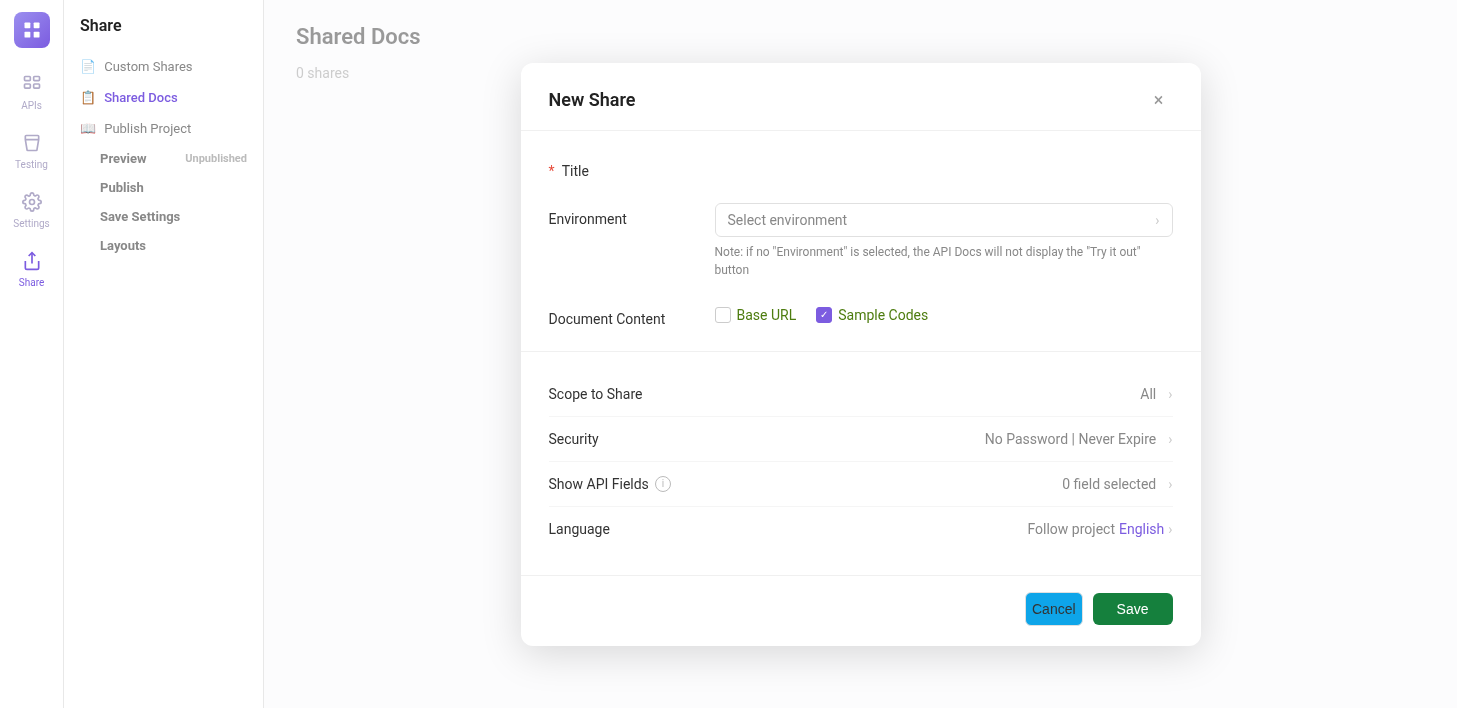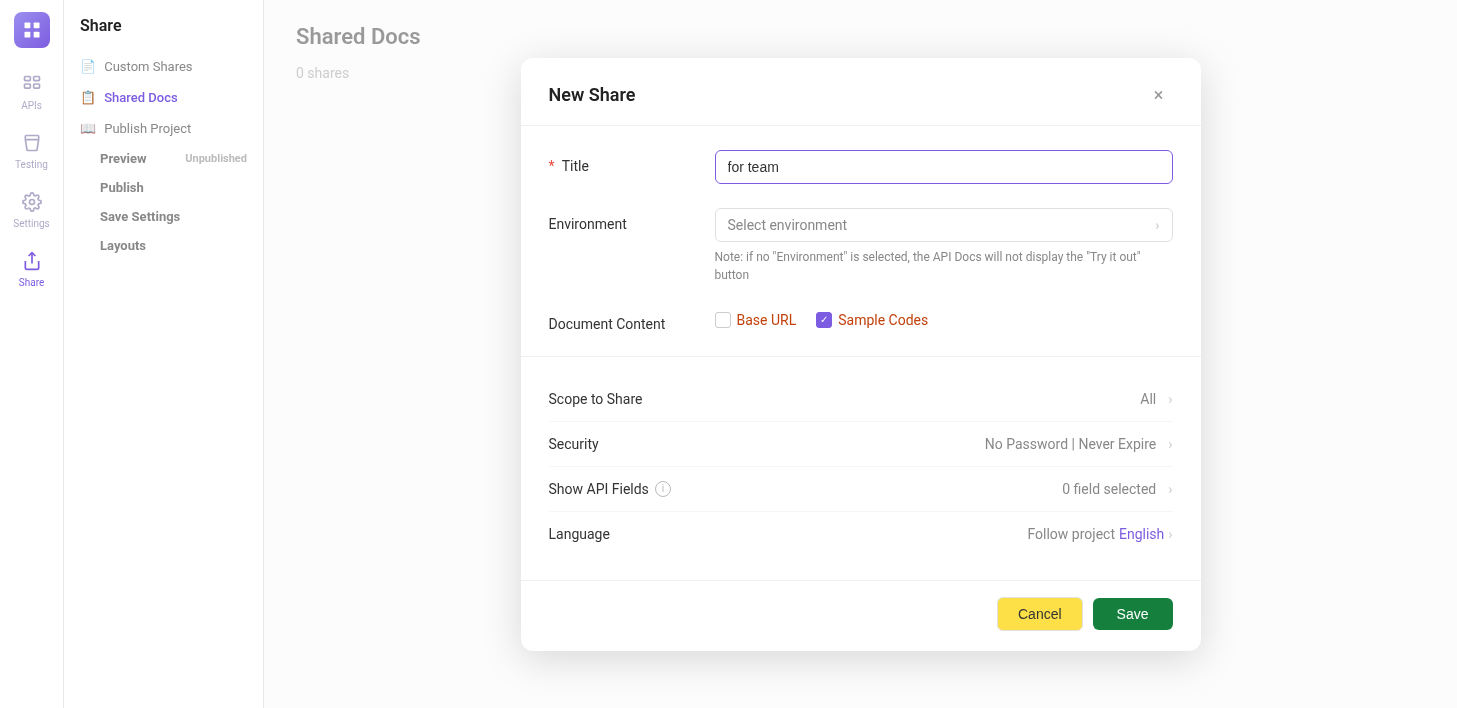--- a/index.html
+++ b/index.html
@@ -229,21 +229,21 @@
       background: #7c5ce0;
       border-color: #7c5ce0;
     }
     .checkbox.checked::after {
       content: '✓';
       color: white;
       font-size: 10px;
     }
     .checkbox-label {
       font-size: 14px;
-      color: #c2410c;
+      color: #4d7c0f;
     }
 
     
     .section-divider {
       border: none;
       border-top: 1px solid #f0f0f0;
       margin: 0 -28px 20px;
     }
     .section-row {
       display: flex;
@@ -287,24 +287,24 @@
     
     .modal-footer {
       display: flex;
       align-items: center;
       justify-content: flex-end;
       gap: 10px;
       padding: 16px 28px 20px;
       border-top: 1px solid #f0f0f0;
     }
     .btn-cancel {
-      padding: 8px 20px;
+      padding: 8px 6px;
       border: 1px solid #e0e0e0;
       border-radius: 6px;
-      background: #fde047;
+      background: #0ea5e9;
       font-size: 14px;
       color: #333;
       cursor: pointer;
       margin-left: 28px;
     }
     .btn-save {
       padding: 8px 24px;
       border: none;
       border-radius: 6px;
       background: #15803d;
@@ -429,23 +429,20 @@
         <span class="modal-title">New Share</span>
         <div class="modal-close">×</div>
       </div>
 
       <div class="modal-body">
 
         <div class="form-row">
           <div class="form-label">
             <span class="required">*</span>
             <span>Title</span>
-          </div>
-          <div class="form-field">
-            <input class="text-input" type="text" value="for team" style="">
           </div>
         </div>
 
         <div class="form-row">
           <div class="form-label">Environment</div>
           <div class="form-field">
             <div class="select-field">
               <span>Select environment</span>
               <span class="chevron-right">›</span>
             </div>

